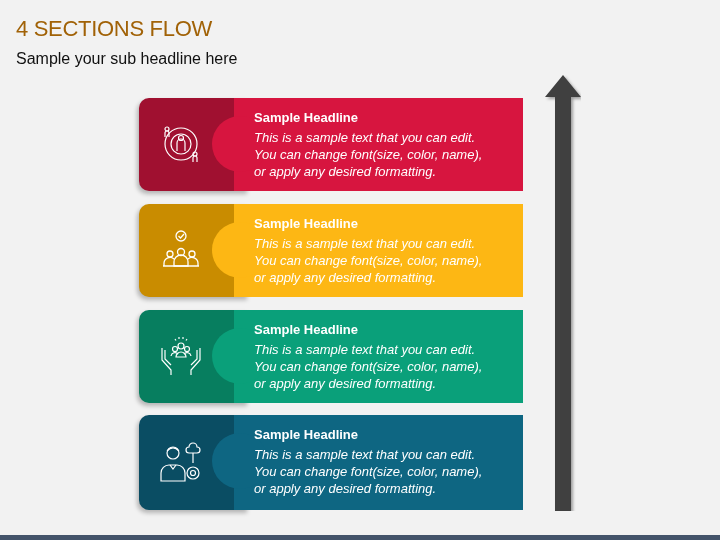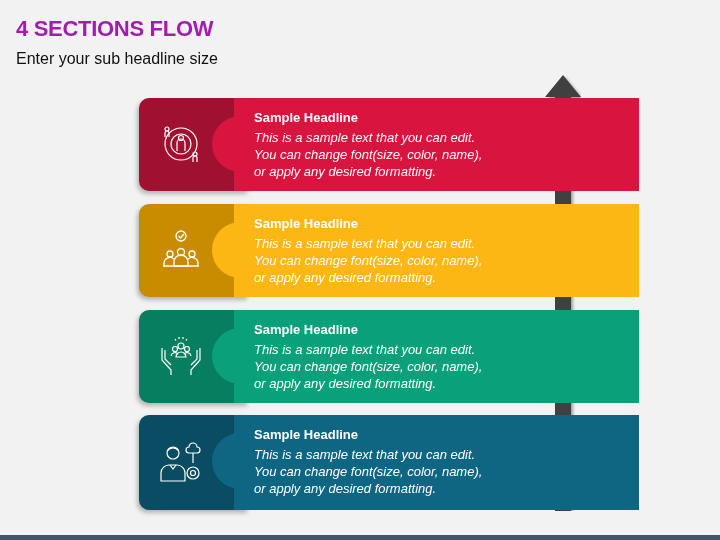--- a/index.html
+++ b/index.html
@@ -1,34 +1,34 @@
 <!DOCTYPE html>
 <html><head>
 <meta charset="utf-8">
 <style>
   html,body{margin:0;padding:0;}
   body{width:720px;height:540px;background:#f2f2f2;position:relative;overflow:hidden;font-family:"Liberation Sans",sans-serif;}
-  .title{position:absolute;left:16px;top:16px;font-size:22px;font-weight:bold;color:#a21caf;letter-spacing:-0.3px;}
+  .title{position:absolute;left:16px;top:16px;font-size:22px;font-weight:normal;color:#a16207;letter-spacing:-0.3px;}
   .subtitle{position:absolute;left:16px;top:50px;font-size:16px;color:#111;}
-  .section{position:absolute;left:139px;width:500px;height:93px;}
+  .section{position:absolute;left:139px;width:384px;height:93px;}
   .tab{position:absolute;left:0;top:0;width:110px;height:100%;border-radius:10px 0 0 10px;box-shadow:-2px 3px 4px rgba(0,0,0,0.25);}
   .body{position:absolute;left:95px;top:0;right:0;height:100%;}
   .bump{position:absolute;left:73px;top:18px;width:56px;height:56px;border-radius:50%;}
   .icon{position:absolute;left:18px;top:22px;width:48px;height:48px;}
   .text{position:absolute;left:115px;top:12px;color:#fff;}
   .head{font-size:13px;font-weight:bold;margin-bottom:4px;}
   .desc{font-size:13px;font-style:italic;line-height:17px;white-space:nowrap;}
   .arrow{position:absolute;left:545px;top:75px;width:36px;height:436px;}
   .bottombar{position:absolute;left:0;top:535px;width:720px;height:5px;background:#44546a;}
 </style>
 </head>
 <body>
 
 <div class="title">4 SECTIONS FLOW</div>
-<div class="subtitle">Enter your sub headline size</div>
+<div class="subtitle">Sample your sub headline here</div>
 
 <svg class="arrow" viewBox="0 0 36 436">
   <defs>
       <filter id="sh" x="-30%" y="-5%" width="160%" height="110%">
         <feDropShadow dx="2" dy="2" stdDeviation="1.5" flood-opacity="0.35"></feDropShadow>
       </filter>
     </defs>
   <polygon points="18,0 36,22 26,22 26,436 10,436 10,22 0,22" fill="#404040" filter="url(#sh)"></polygon>
 </svg>
 

